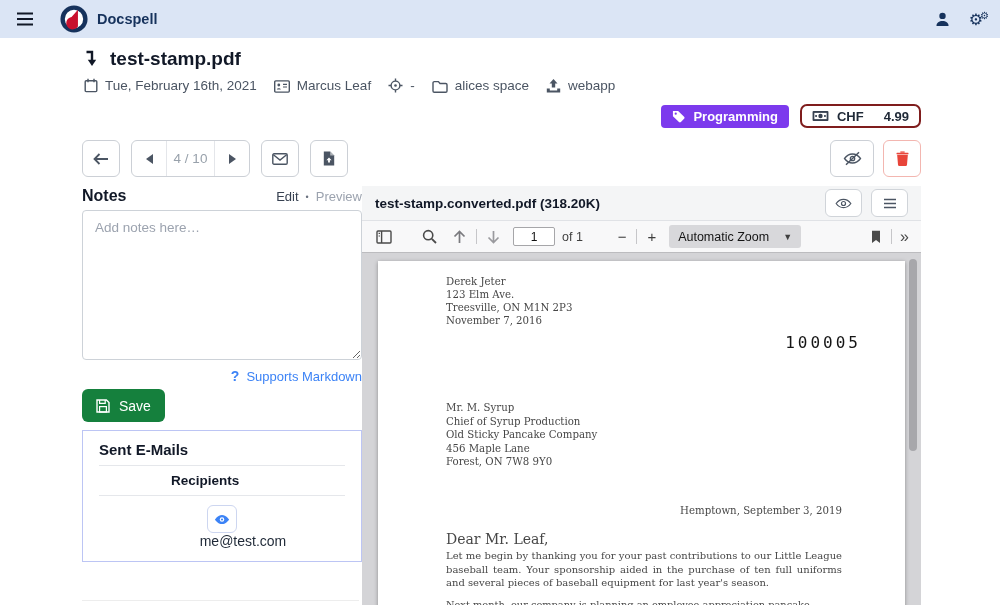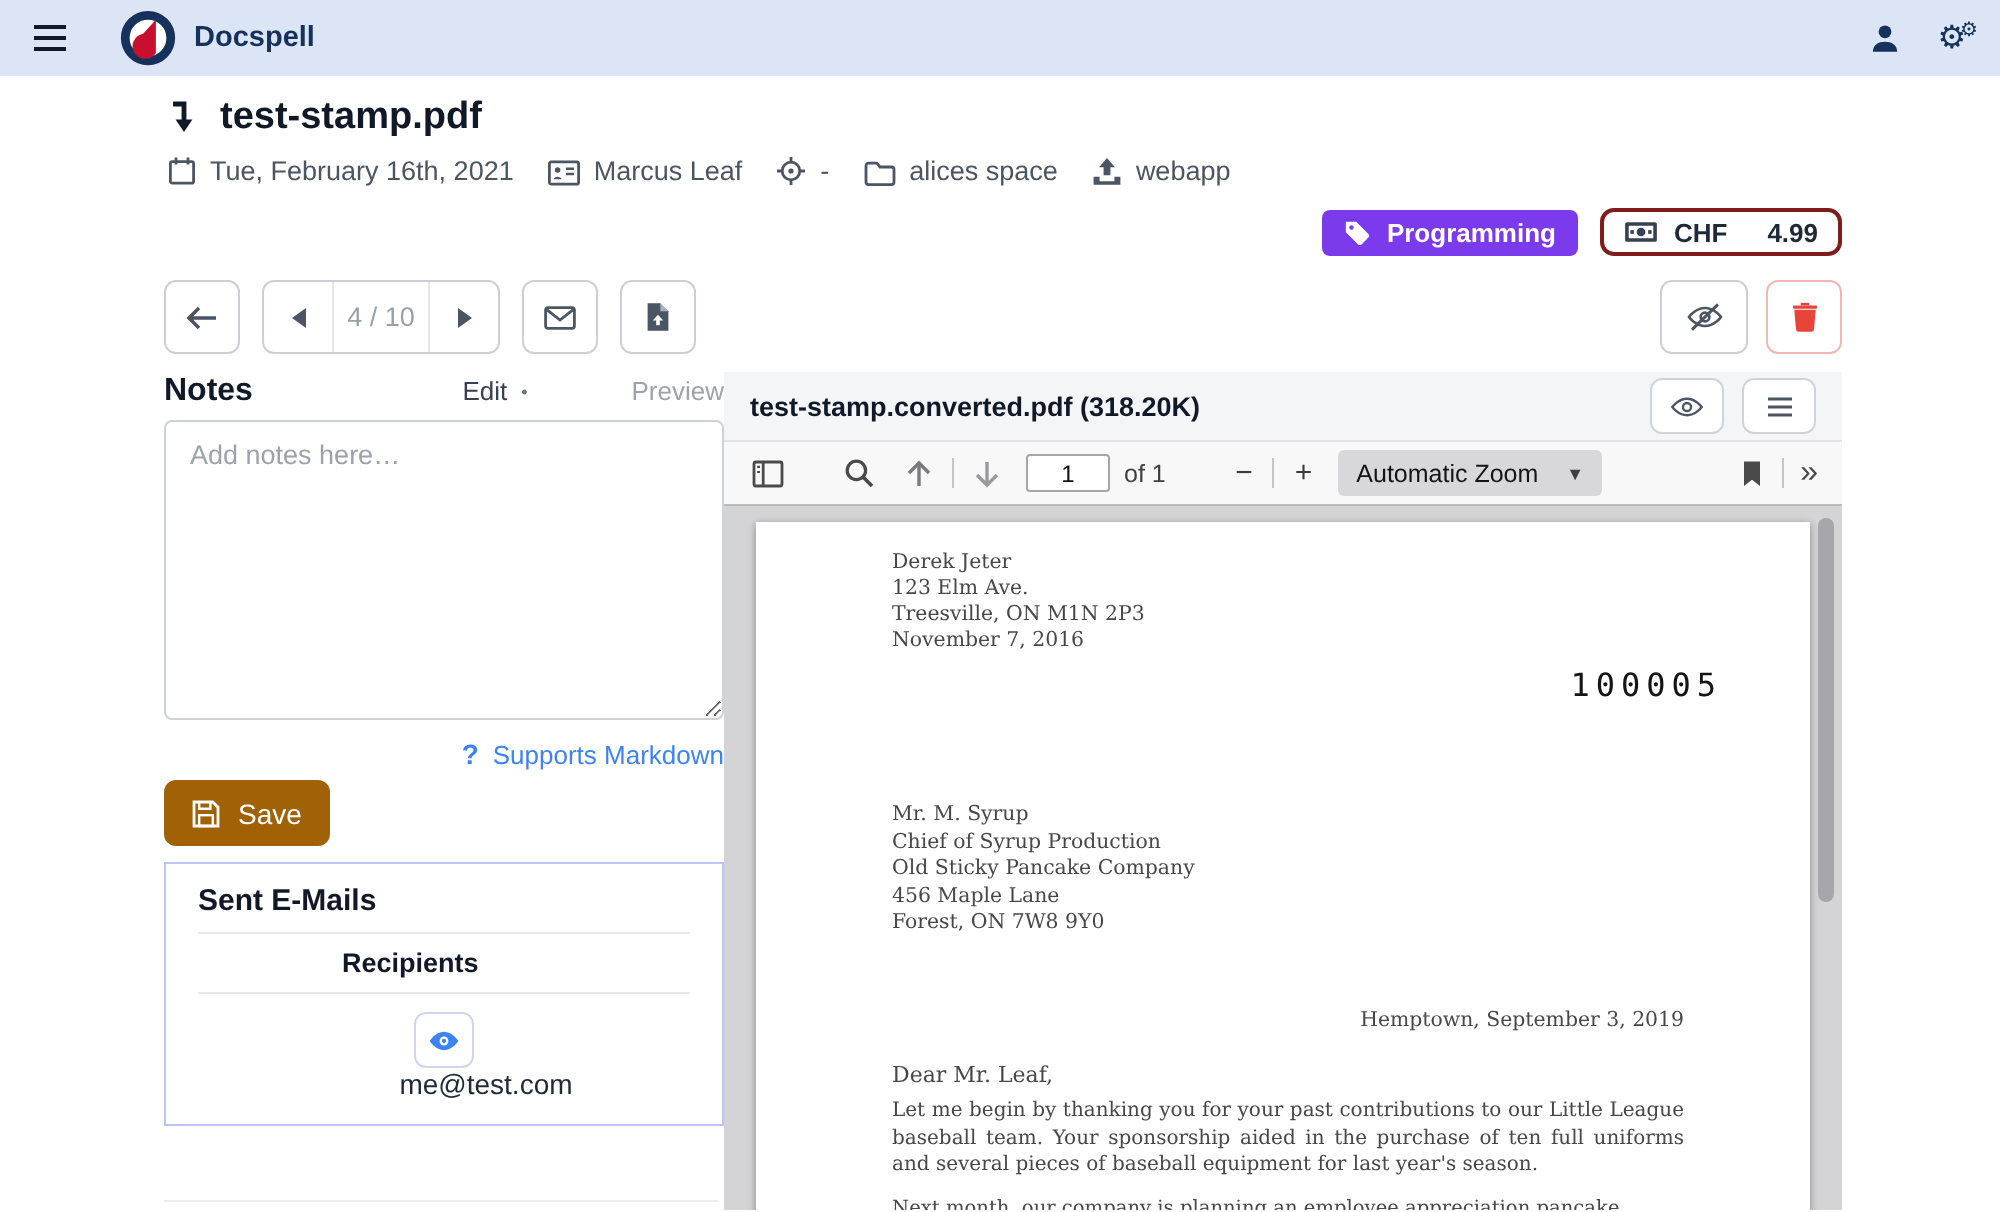--- a/index.html
+++ b/index.html
@@ -46,30 +46,30 @@
   .seg.arrow { width:34px; }
   .seg.lbl { width:49px; color:#98a1ab; font-size:13.5px; border-left:1px solid #e4e6ea; border-right:1px solid #e4e6ea; cursor:default; }
 
   .rc-top { display:flex; justify-content:flex-end; gap:9px; }
   .btn.danger { border-color:#f3b6b0; }
 
   
   .notes-hdr { display:flex; align-items:baseline; margin-top:10px; }
   .notes-title { font-size:16px; font-weight:700; color:#111827; }
   .notes-links { margin-left:auto; display:flex; align-items:center; gap:7px; font-size:13px; }
-  .lnk { color:#374151; cursor:pointer;margin-left:45px; }
+  .lnk { color:#374151; cursor:pointer; }
   .lnk.muted { color:#9ca3af; }
   .bullet { color:#6b7280; font-size:9px; }
   textarea.notes { width:100%; height:150px; margin-top:5px; border:1px solid #cdd2d8; border-radius:4px;
                    padding:9px 12px; font:13.5px "Liberation Sans", sans-serif; color:#be185d; resize:vertical; }
   textarea.notes::placeholder { color:#9ca3af; }
   .md-row { display:flex; justify-content:flex-end; align-items:center; gap:7px; margin-top:4px;
             font-size:13px; color:#3c83f6; cursor:pointer; }
   .md-q { font-weight:700; font-size:14px; }
-  .save-btn { margin-top:5px; height:33px; padding:0 14px; background:#a16207; border:none; border-radius:6px;
+  .save-btn { margin-top:5px; height:33px; padding:0 14px; background:#15803d; border:none; border-radius:6px;
               color:#fff; font-size:14px; display:inline-flex; align-items:center; gap:9px; cursor:pointer; }
 
   
   .sent-card { margin-top:8px; border:1px solid #bcc5f4; background:#fff; padding:10px 16px 12px; }
   .sent-title { font-weight:700; font-size:15px; color:#111827; padding-bottom:7px; border-bottom:1px solid #e5e7eb; }
   .recip-hdr { font-weight:700; font-size:13.5px; color:#111827; padding:7px 0 7px 72px; border-bottom:1px solid #e5e7eb; }
   .mail-row { display:flex; align-items:center; margin-top:9px;flex-direction:column; }
   .eye-btn { width:30px; height:28px; border:1px solid #cdd6f0; border-radius:6px; background:#fff;
              display:flex; align-items:center; justify-content:center; cursor:pointer; }
   .mail-addr { margin-left:42px; font-size:14px; color:#1f2937; }
@@ -105,21 +105,21 @@
 
   
   .lt { position:absolute; font-family:"DejaVu Serif", serif; color:#474747; }
   .lt-sender { left:68px; top:14px; font-size:10.2px; line-height:13px; }
   .lt-stamp { right:44px; top:72px; font-family:"DejaVu Sans Mono", monospace; font-size:16px;
               letter-spacing:3px; color:#151515; }
   .lt-return { left:68px; top:111px; font-size:8px; color:#3a3a3a; border-bottom:1px solid #666;
                padding-bottom:2px; white-space:nowrap; letter-spacing:.2px; }
   .lt-recipient { left:68px; top:140px; font-size:10.2px; line-height:13.5px; }
   .lt-date { left:68px; top:244px; width:396px; text-align:right; font-size:10.2px; }
-  .lt-salutation { left:68px; top:270px; font-size:11px; }
+  .lt-salutation { left:68px; top:270px; font-size:14px; }
   .lt-body { left:68px; top:288px; width:396px; font-size:10px; line-height:13.5px; text-align:justify; }
   .lt-clip { left:68px; top:338px; width:396px; font-size:9.8px; }
 
   svg { display:block; }
 </style>
 </head>
 <body>
 
 <div class="topbar">
   <div class="burger">

